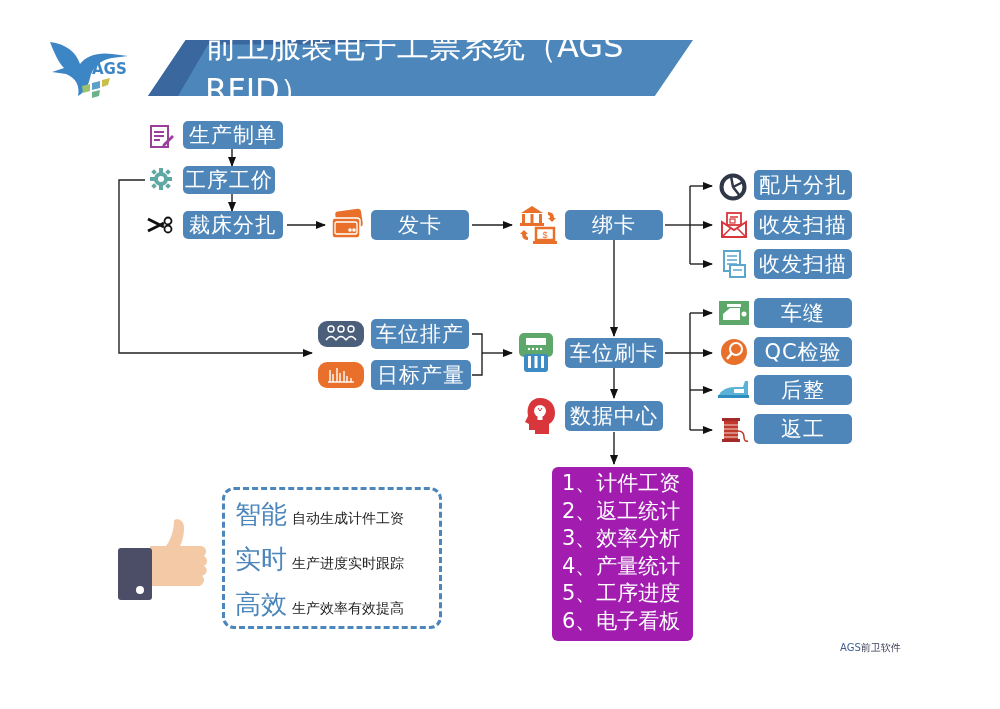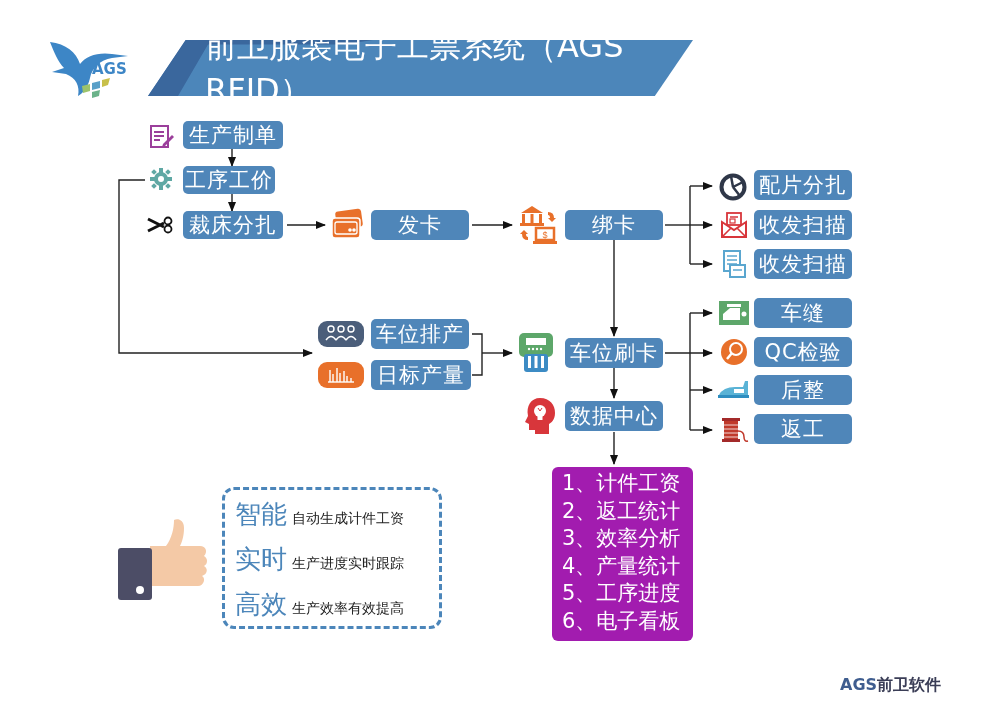--- a/index.html
+++ b/index.html
@@ -9,21 +9,21 @@
   .banner-bg { position:absolute; left:148px; top:40px; width:545px; height:56px; background:#4c86ba; clip-path:polygon(7% 0, 100% 0, 93% 100%, 0 100%); }
   .banner-dark { position:absolute; left:148px; top:40px; width:250px; height:56px; background:#3a679d; clip-path:polygon(15% 0, 90% 0, 78% 8%, 24% 8%, 12% 100%, 0 100%); }
   .banner-title { position:absolute; left:205px; top:47px; width:460px; height:44px; color:#fff; font-size:32px; display:flex; align-items:center; }
   svg.lines { position:absolute; left:0; top:0; }
   .icon { position:absolute; }
   .list-box { position:absolute; left:552px; top:467px; width:141px; height:174px; background:#a21caf; border-radius:6px; color:#fff; font-size:21px; padding:3px 0 0 10px; box-sizing:border-box; line-height:27.5px; }
   .feature-box { position:absolute; left:222px; top:487px; width:220px; height:142px; border:3px dashed #4c86ba; border-radius:12px; box-sizing:border-box; }
   .feat-row { position:absolute; left:10px; display:flex; align-items:flex-end; }
   .feat-big { color:#4c86ba; font-size:26px; line-height:30px; }
   .feat-small { color:#222; font-size:14px; margin-left:5px; line-height:20px;font-family:Liberation Serif, serif; }
-  .footer-brand { position:absolute; left:840px; top:675px; font-size:16px; font-weight:bold; color:#3a3d56; }
+  .footer-brand { position:absolute; left:840px; top:641px; font-size:10px; font-weight:normal; color:#3a3d56; }
   .footer-brand .ags { color:#3f5d8f; }
 </style>
 </head>
 <body>
 
 <div>
   <svg class="abs" style="left:48px;top:38px" width="90" height="62" viewBox="0 0 90 62">
     <path d="M2 4 C18 6 28 14 32 26 C38 18 50 14 64 16 L80 18 L64 20 C52 22 44 30 42 40 C40 50 34 56 30 58 C32 48 28 40 18 36 L4 34 L16 30 C10 24 6 14 2 4 Z" fill="#3d86c6"></path>
     <path d="M34 48 L42 46 L42 53 L35 55 Z" fill="#9cc36b"></path>
     <path d="M44 45 L52 43 L52 50 L44 52 Z" fill="#5aa0c8"></path>

